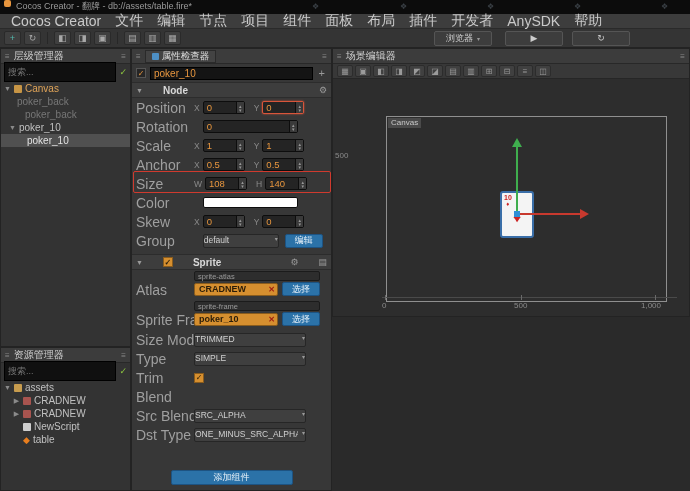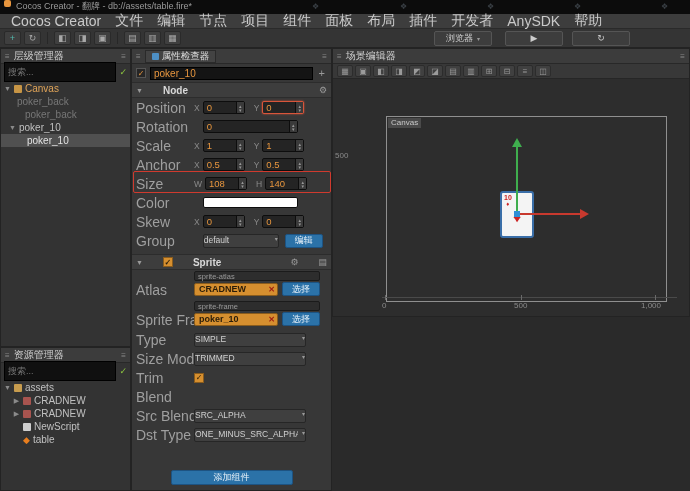--- a/index.html
+++ b/index.html
@@ -434,31 +434,31 @@
         <div class="asset-field">
           <span class="aval">poker_10</span>
           <span class="ax">✕</span>
         </div>
         <div class="btn-blue">选择</div>
       </div>
     </div>
   </div>
 
   <div class="prop-row">
+    <span class="prop-label">Size Mode</span>
+    <div class="dropdown" style="width:112px">
+      <span class="dval">TRIMMED</span>
+      <span class="caret">▾</span>
+    </div>
+  </div>
+
+  <div class="prop-row">
     <span class="prop-label">Type</span>
     <div class="dropdown" style="width:112px">
       <span class="dval">SIMPLE</span>
-      <span class="caret">▾</span>
-    </div>
-  </div>
-
-  <div class="prop-row">
-    <span class="prop-label">Size Mode</span>
-    <div class="dropdown" style="width:112px">
-      <span class="dval">TRIMMED</span>
       <span class="caret">▾</span>
     </div>
   </div>
 
   <div class="prop-row">
     <span class="prop-label">Trim</span>
     <span class="cb filled">✓</span>
   </div>
 
   <div class="prop-row">

